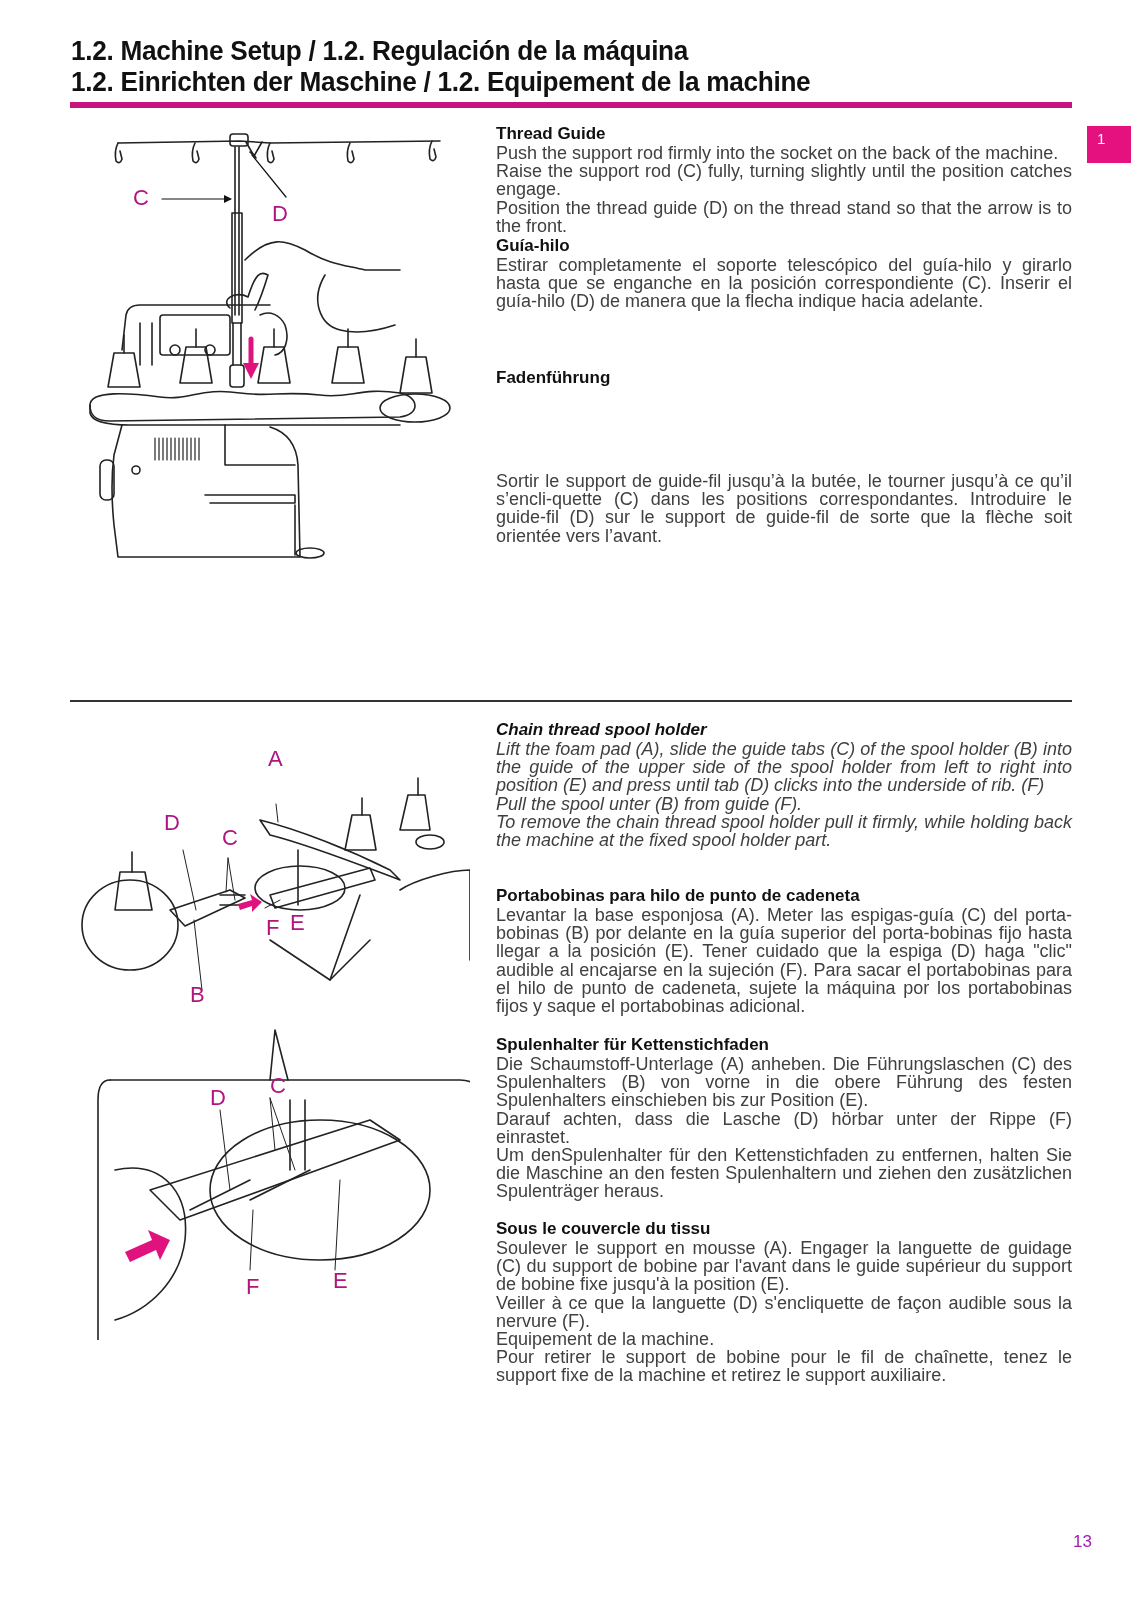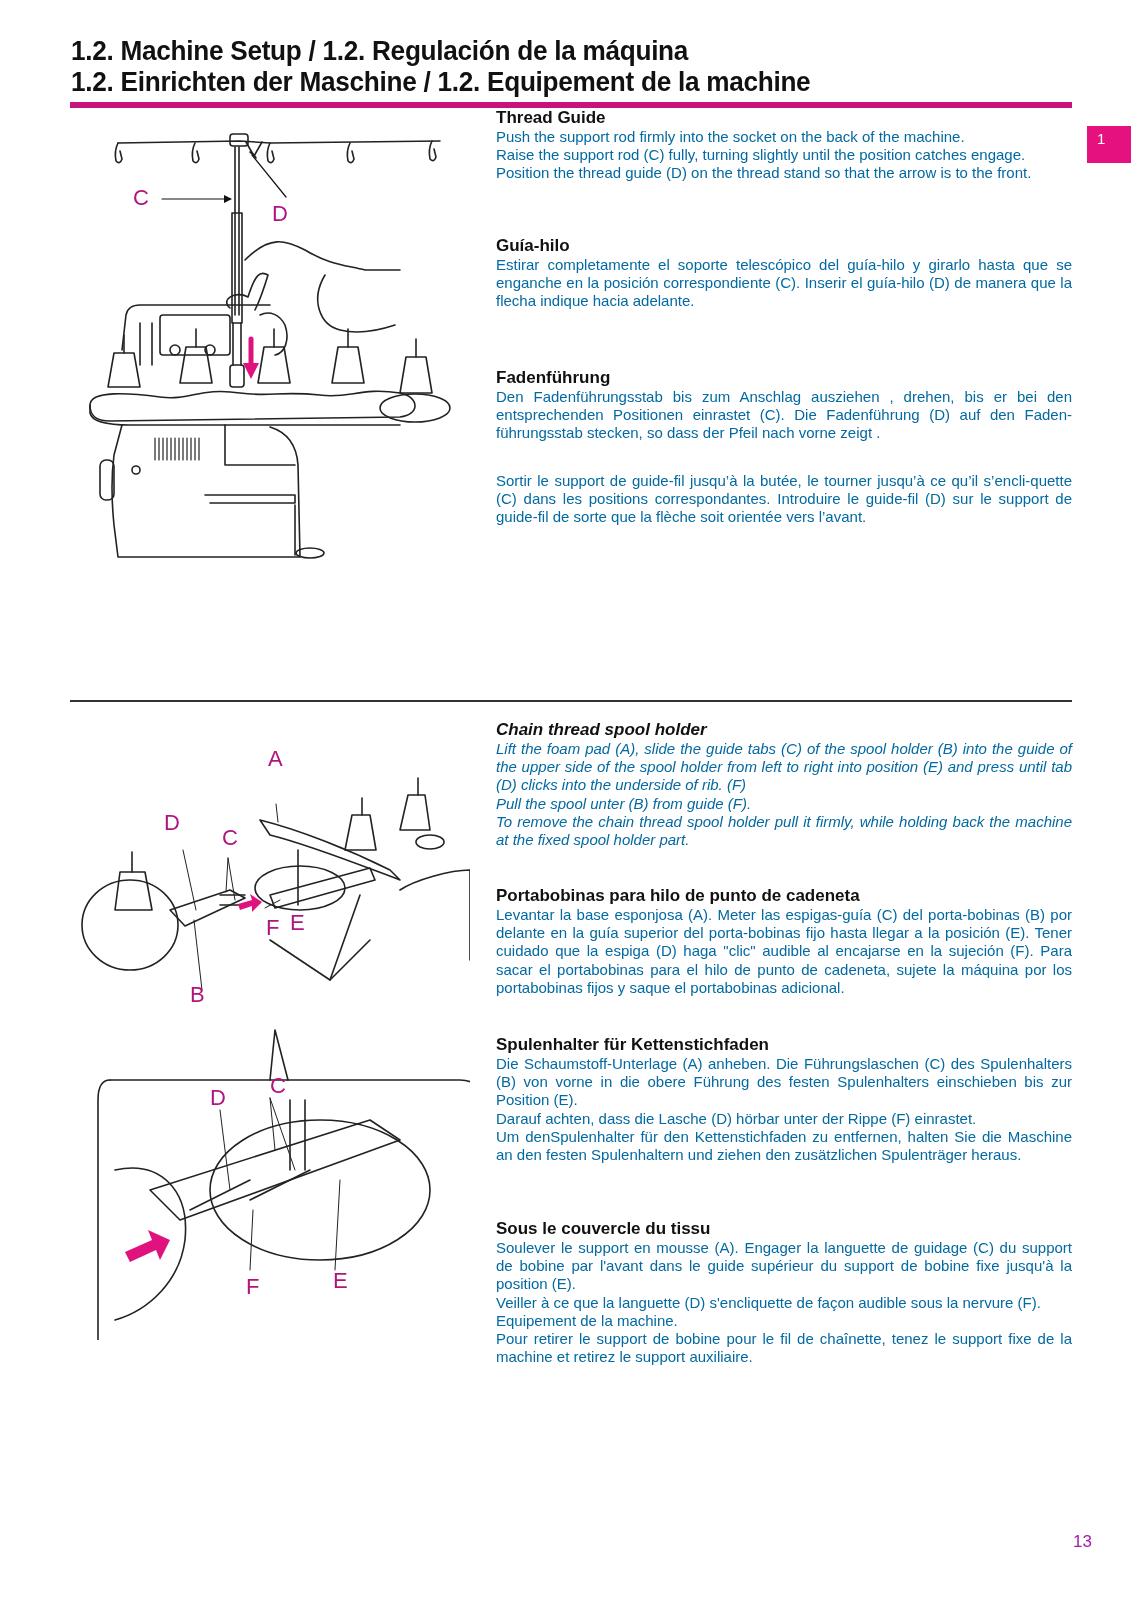--- a/index.html
+++ b/index.html
@@ -7,21 +7,21 @@
   body { position: relative; font-family: "Liberation Sans", sans-serif; color: #1a1a1a; }
 
   .title { position: absolute; left: 71px; top: 36px; width: 1010px; }
   .title-line { font-family: "Liberation Sans", sans-serif; font-weight: bold; font-size: 27px; line-height: 31px; letter-spacing: -0.3px; color: #111; transform: scaleX(0.97); transform-origin: left; white-space: nowrap; }
   .title-bar { position: absolute; left: 70px; top: 102px; width: 1002px; height: 6px; background: #c8137f; }
 
   .chapter-tab { position: absolute; left: 1087px; top: 126px; width: 44px; height: 37px; background: #e5117f; color: #ffffff; font-size: 15px; padding: 4px 0 0 10px; }
 
   .section { position: absolute; left: 496px; width: 576px; }
   .section h2 { font-size: 17px; font-weight: bold; line-height: 20px; color: #111; }
-  .section p { font-size: 15px; line-height: 18.2px; color: #0369a1; text-align: justify; }
+  .section p { font-size: 18px; line-height: 18.2px; color: #404040; text-align: justify; }
   .section .line { display: block; }
 
   .divider { position: absolute; left: 70px; top: 700px; width: 1002px; height: 2px; background: #333; }
 
   .figure { position: absolute; }
   .lbl { position: absolute; font-size: 22px; color: #b0157f; font-family: "Liberation Sans", sans-serif; }
 
   .page-number { position: absolute; left: 1073px; top: 1532px; font-size: 17px; color: #a21caf; }
 </style>
 </head>
@@ -97,37 +97,36 @@
     <path d="M225 380 L225 430"></path>
     <ellipse cx="240" cy="428" rx="14" ry="5"></ellipse>
 
     <path d="M181 214 L181 242" stroke="#e0137e" stroke-width="5"></path>
     <path d="M173 238 L181 254 L189 238 Z" fill="#e0137e" stroke="none"></path>
   </svg>
   <span class="lbl" style="left:63px; top:60px;">C</span>
   <span class="lbl" style="left:202px; top:76px;">D</span>
 </div>
 
-<div class="section" style="top:108px;">
+<div class="section" style="top:124px;">
   <h2>Thread Guide</h2>
   <p>
     <span class="line">Push the support rod firmly into the socket on the back of the machine.</span>
     <span class="line">Raise the support rod (C) fully, turning slightly until the position catches engage.</span>
     <span class="line">Position the thread guide (D) on the thread stand so that the arrow is to the front.</span>
   </p>
 </div>
 
 <div class="section" style="top:236px;">
   <h2>Guía-hilo</h2>
   <p>Estirar completamente el soporte telescópico del guía-hilo y girarlo hasta que se enganche en la posición correspondiente (C). Inserir el guía-hilo (D) de manera que la flecha indique hacia adelante.</p>
 </div>
 
 <div class="section" style="top:368px;">
   <h2>Fadenführung</h2>
-  <p>Den Fadenführungsstab bis zum Anschlag ausziehen , drehen, bis er bei den entsprechenden Positionen einrastet (C). Die Fadenführung (D) auf den Faden-führungsstab stecken, so dass der Pfeil nach vorne zeigt .</p>
 </div>
 
 <div class="section" style="top:472px;">
   <p>Sortir le support de guide-fil jusqu’à la butée, le tourner jusqu’à ce qu’il s’encli-quette (C) dans les positions correspondantes. Introduire le guide-fil (D) sur le support de guide-fil de sorte que la flèche soit orientée vers l’avant.</p>
 </div>
 
 <div class="divider"></div>
 
 <div class="figure" style="left:70px; top:740px; width:400px; height:600px;">
   <svg width="400" height="600" viewBox="0 0 400 600" fill="none" stroke="#222" stroke-width="1.6" stroke-linejoin="round" stroke-linecap="round">

